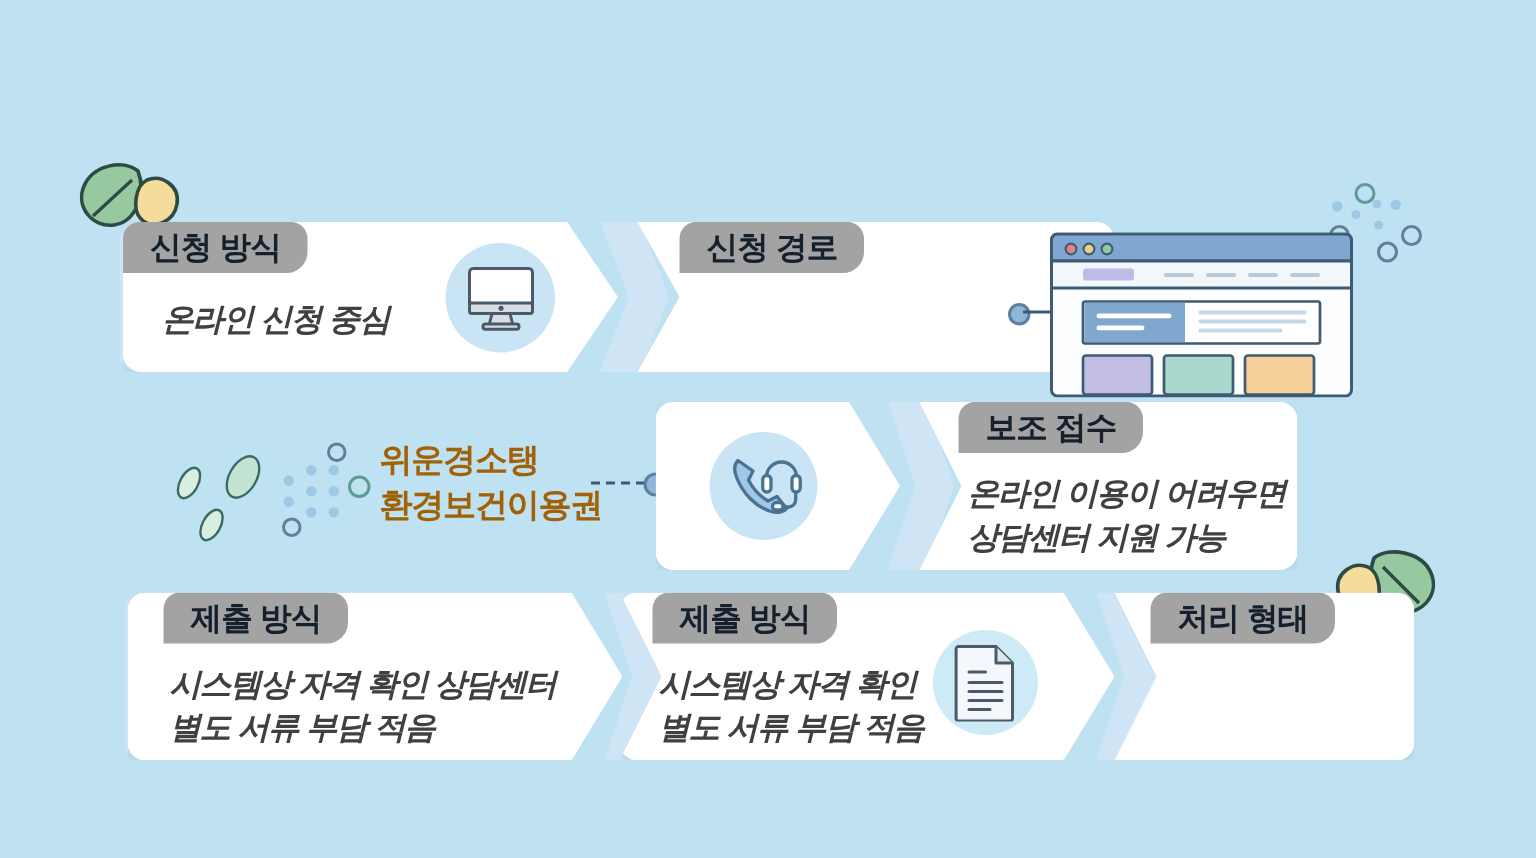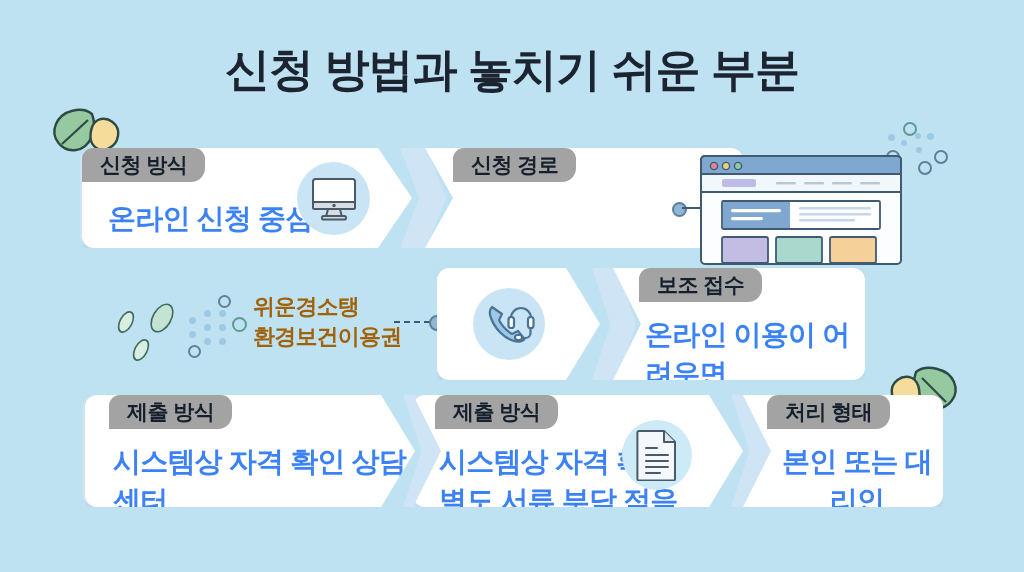--- a/index.html
+++ b/index.html
@@ -53,26 +53,27 @@
     display: flex;
     align-items: center;
     justify-content: center;
     border-radius: 11px 11px 14px 0;
     padding: 0 18px;
     height: 34px;
     white-space: nowrap;
   }
   .card .body {
     position: absolute;
-    color: #3b82f6;
+    color: #404040;
     font-weight: bold;
-    font-size: 28px;
+    font-size: 21px;
     line-height: 1.38;
     letter-spacing: -0.8px;
     white-space: pre-line;
+    font-style: italic;
   }
 
   
   .chev-r {
     clip-path: polygon(0 0, calc(100% - 34px) 0, 100% 50%, calc(100% - 34px) 100%, 0 100%);
     border-radius: 12px;
   }
   
   .chev-lr {
     clip-path: polygon(0 0, calc(100% - 34px) 0, 100% 50%, calc(100% - 34px) 100%, 0 100%, 28px 50%);
@@ -143,21 +144,20 @@
   .sdot.hollow{ background: transparent; border: 2px solid #5f8098; }
   .sdot.teal  { background: transparent; border: 2px solid #5f9b93; }
 
   svg { display: block; }
 </style>
 </head>
 <body>
 
 <div class="stage">
 
-  <div class="title">신청 방법과 놓치기 쉬운 부분</div>
 
   <div style="position:absolute; left:48px; top:104px;">
     <svg width="76" height="62" viewBox="0 0 76 62">
       <path d="M44 10 C34 2, 14 6, 8 20 C2 34, 14 48, 28 46 C42 44, 50 26, 44 10 Z" fill="#97c9a1" stroke="#2e4a44" stroke-width="2.4"></path>
       <path d="M14 40 L40 16" stroke="#2e4a44" stroke-width="2.2" fill="none"></path>
       <path d="M50 16 C60 12, 72 20, 70 32 C68 44, 54 50, 46 42 C40 36, 42 20, 50 16 Z" fill="#f6dc9a" stroke="#2e4a44" stroke-width="2.4"></path>
     </svg>
   </div>
 
   <div style="position:absolute; left:886px; top:362px;">
@@ -307,17 +307,15 @@
       <rect x="9" y="31" width="24" height="2" rx="1" fill="#4a5a68"></rect>
       <rect x="9" y="37" width="24" height="2" rx="1" fill="#4a5a68"></rect>
       <rect x="9" y="43" width="16" height="2" rx="1" fill="#4a5a68"></rect>
     </svg>
   </div>
 
   <div class="arrowghost" style="left:731px; top:395px; width:44px; height:112px;"></div>
 
   <div class="card chev-l" style="left:743px; top:395px; width:200px; height:112px; border-radius:0 12px 12px 0;text-align:center;">
     <div class="hdr" style="left:24px;">처리 형태</div>
-    <div class="body" style="left:28px; top:48px;">본인 또는 대리인
-신청 가능</div>
   </div>
 
 </div>
 
 </body></html>

